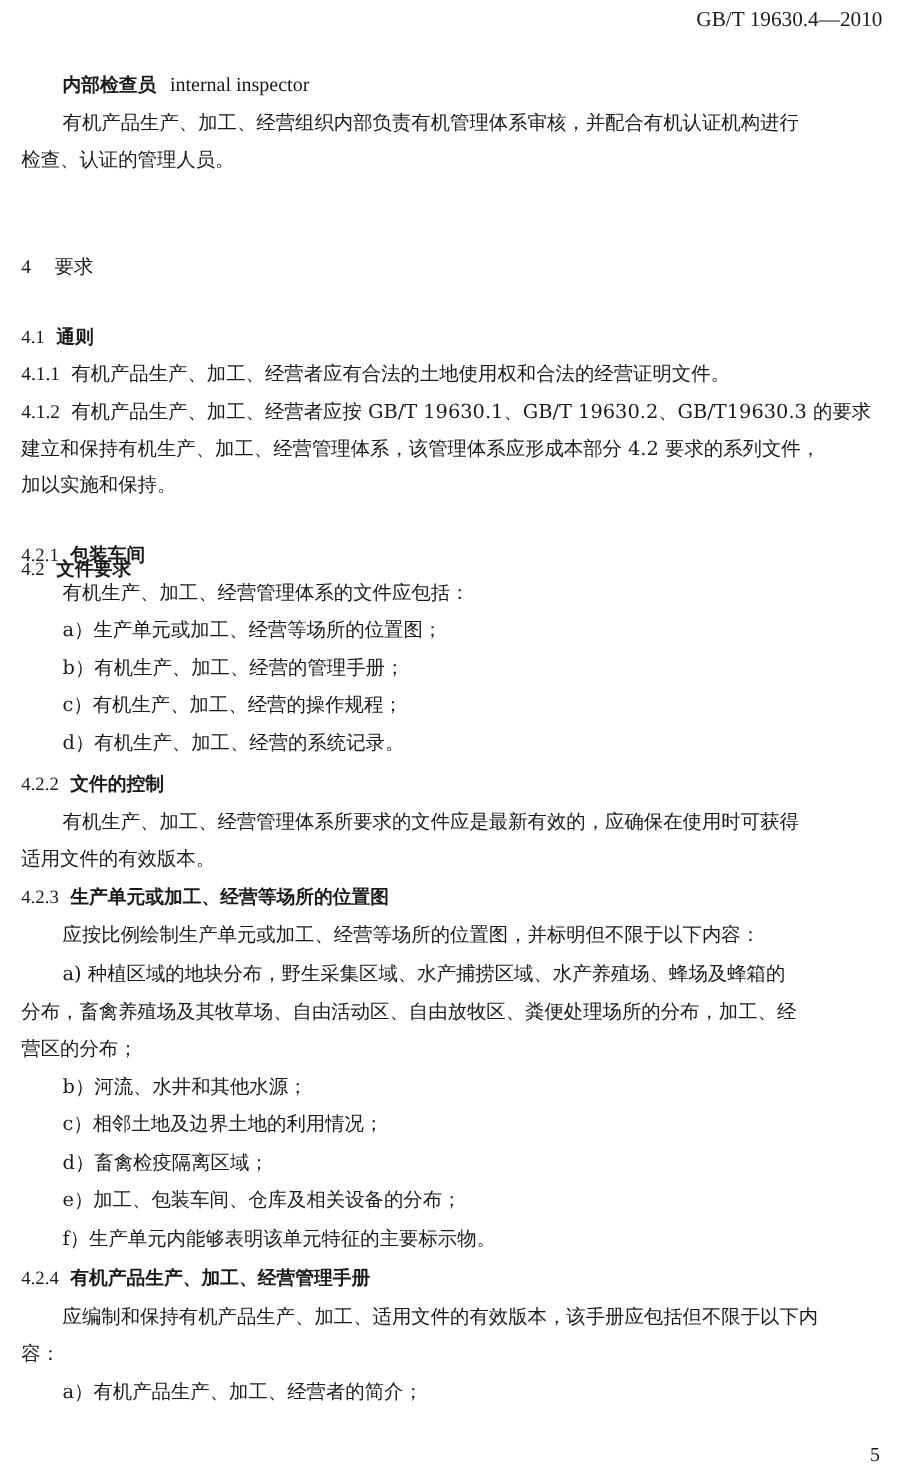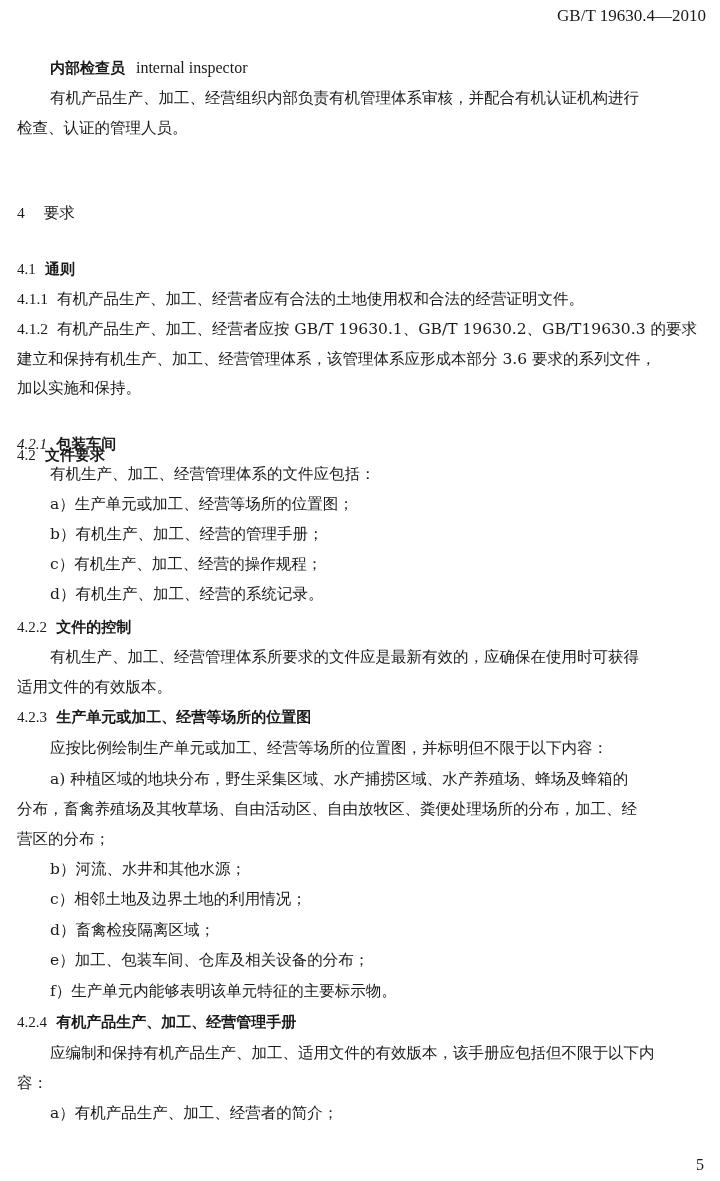--- a/index.html
+++ b/index.html
@@ -49,30 +49,30 @@
 
 <div class="line" style="top:289px;">
   <span class="num">4.1.1</span>
   <span style="margin-left:4px;">有机产品生产、加工、经营者应有合法的土地使用权和合法的经营证明文件。</span>
 </div>
 
 <div class="line" style="top:319px;">
   <span class="num">4.1.2</span>
   <span style="margin-left:4px;">有机产品生产、加工、经营者应按 GB/T 19630.1、GB/T 19630.2、GB/T19630.3 的要求</span>
 </div>
-<div class="line" style="top:349px;">建立和保持有机生产、加工、经营管理体系，该管理体系应形成本部分 3.6 要求的系列文件，</div>
+<div class="line" style="top:349px;">建立和保持有机生产、加工、经营管理体系，该管理体系应形成本部分 4.2 要求的系列文件，</div>
 <div class="line" style="top:378px;">加以实施和保持。</div>
 
 <div class="line bold" style="top:405px;margin-top:40px;">
   <span class="num" style="font-weight:normal;">4.2</span>
   <span style="margin-left:4px;">文件要求</span>
 </div>
 
 <div class="line bold" style="top:434px;">
-  <span class="num" style="font-weight:normal;font-style:italic;">4.2.1</span>
+  <span class="num" style="font-weight:normal;">4.2.1</span>
   <span style="margin-left:4px;">包装车间</span>
 </div>
 <div class="line ind" style="top:464px;">有机生产、加工、经营管理体系的文件应包括：</div>
 <div class="line ind" style="top:494px;">a）生产单元或加工、经营等场所的位置图；</div>
 <div class="line ind" style="top:524px;">b）有机生产、加工、经营的管理手册；</div>
 <div class="line ind" style="top:554px;">c）有机生产、加工、经营的操作规程；</div>
 <div class="line ind" style="top:584px;">d）有机生产、加工、经营的系统记录。</div>
 
 <div class="line bold" style="top:617px;">
   <span class="num" style="font-weight:normal;">4.2.2</span>

